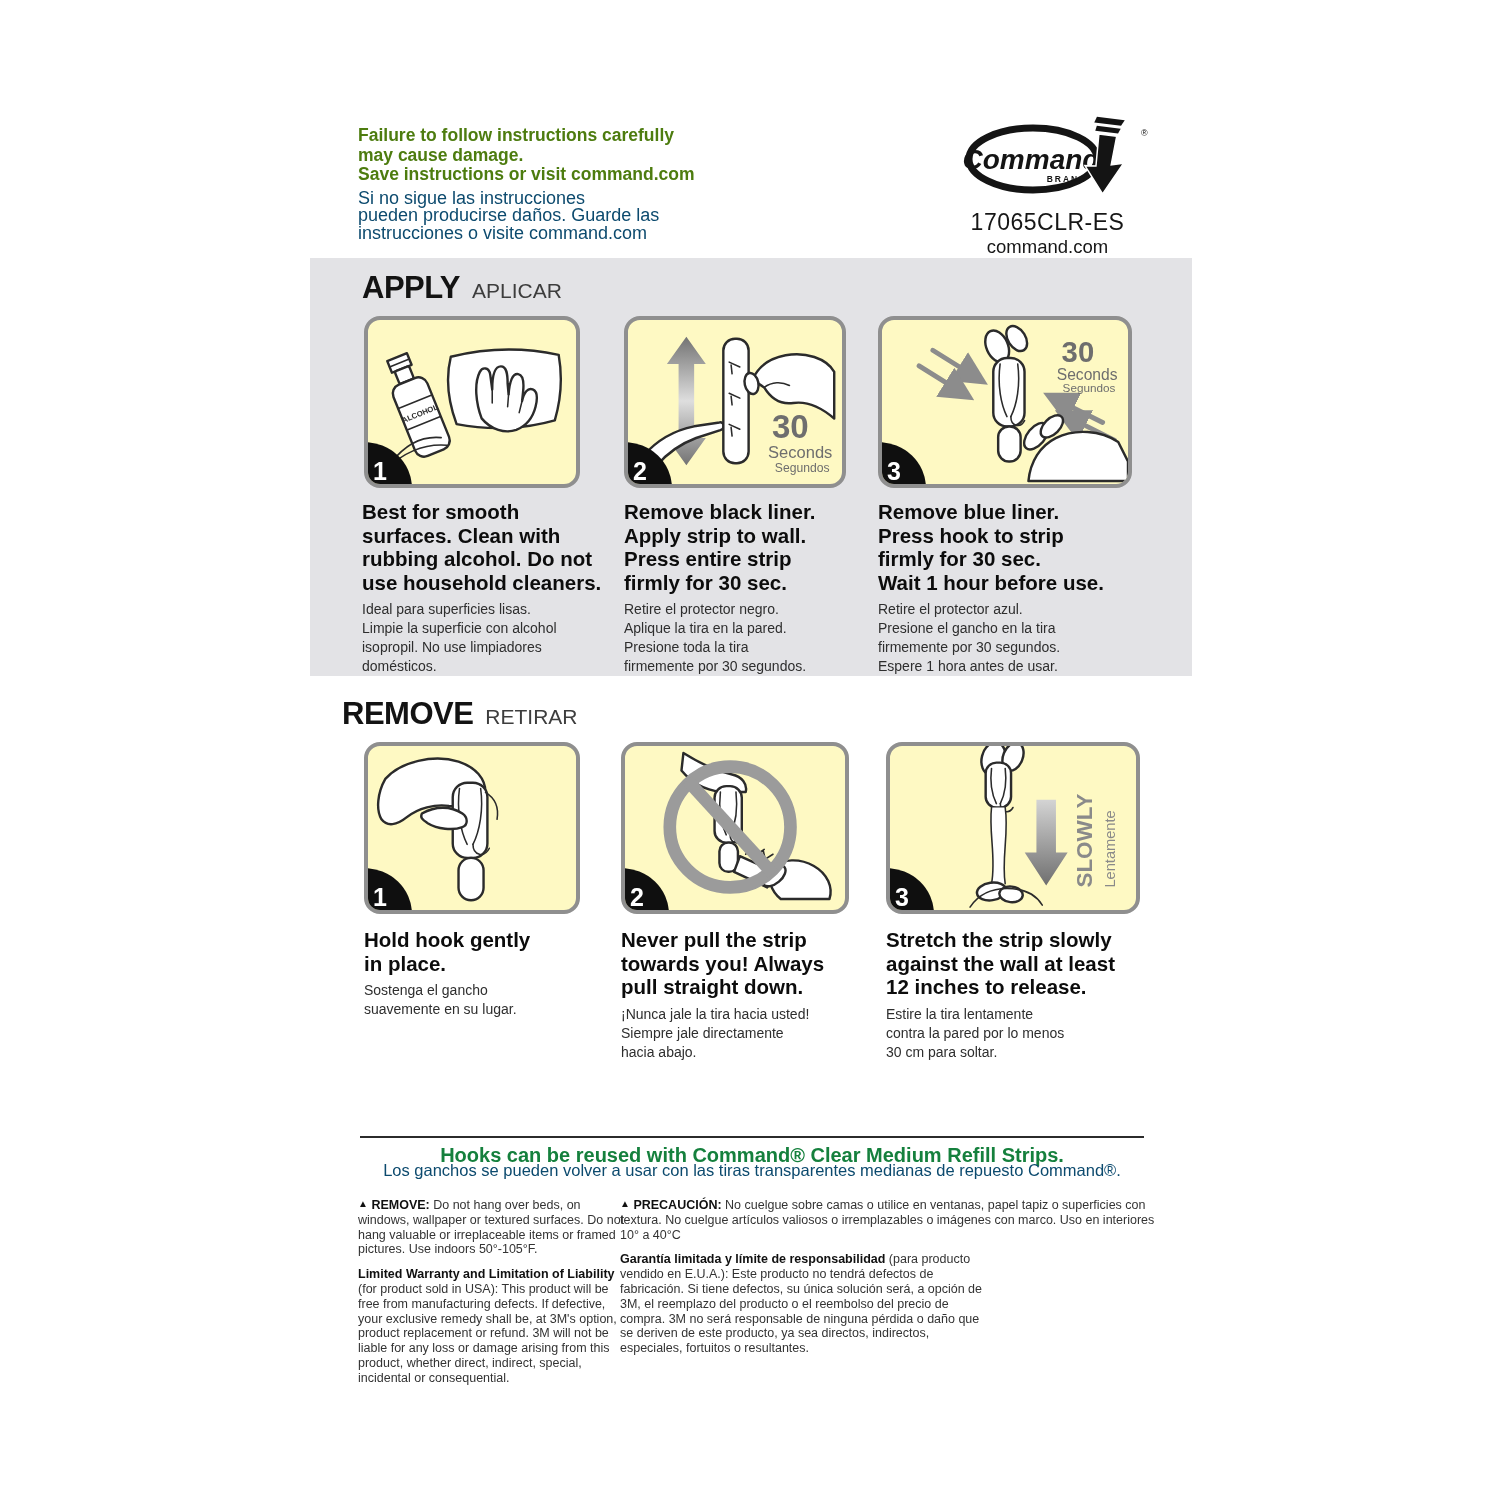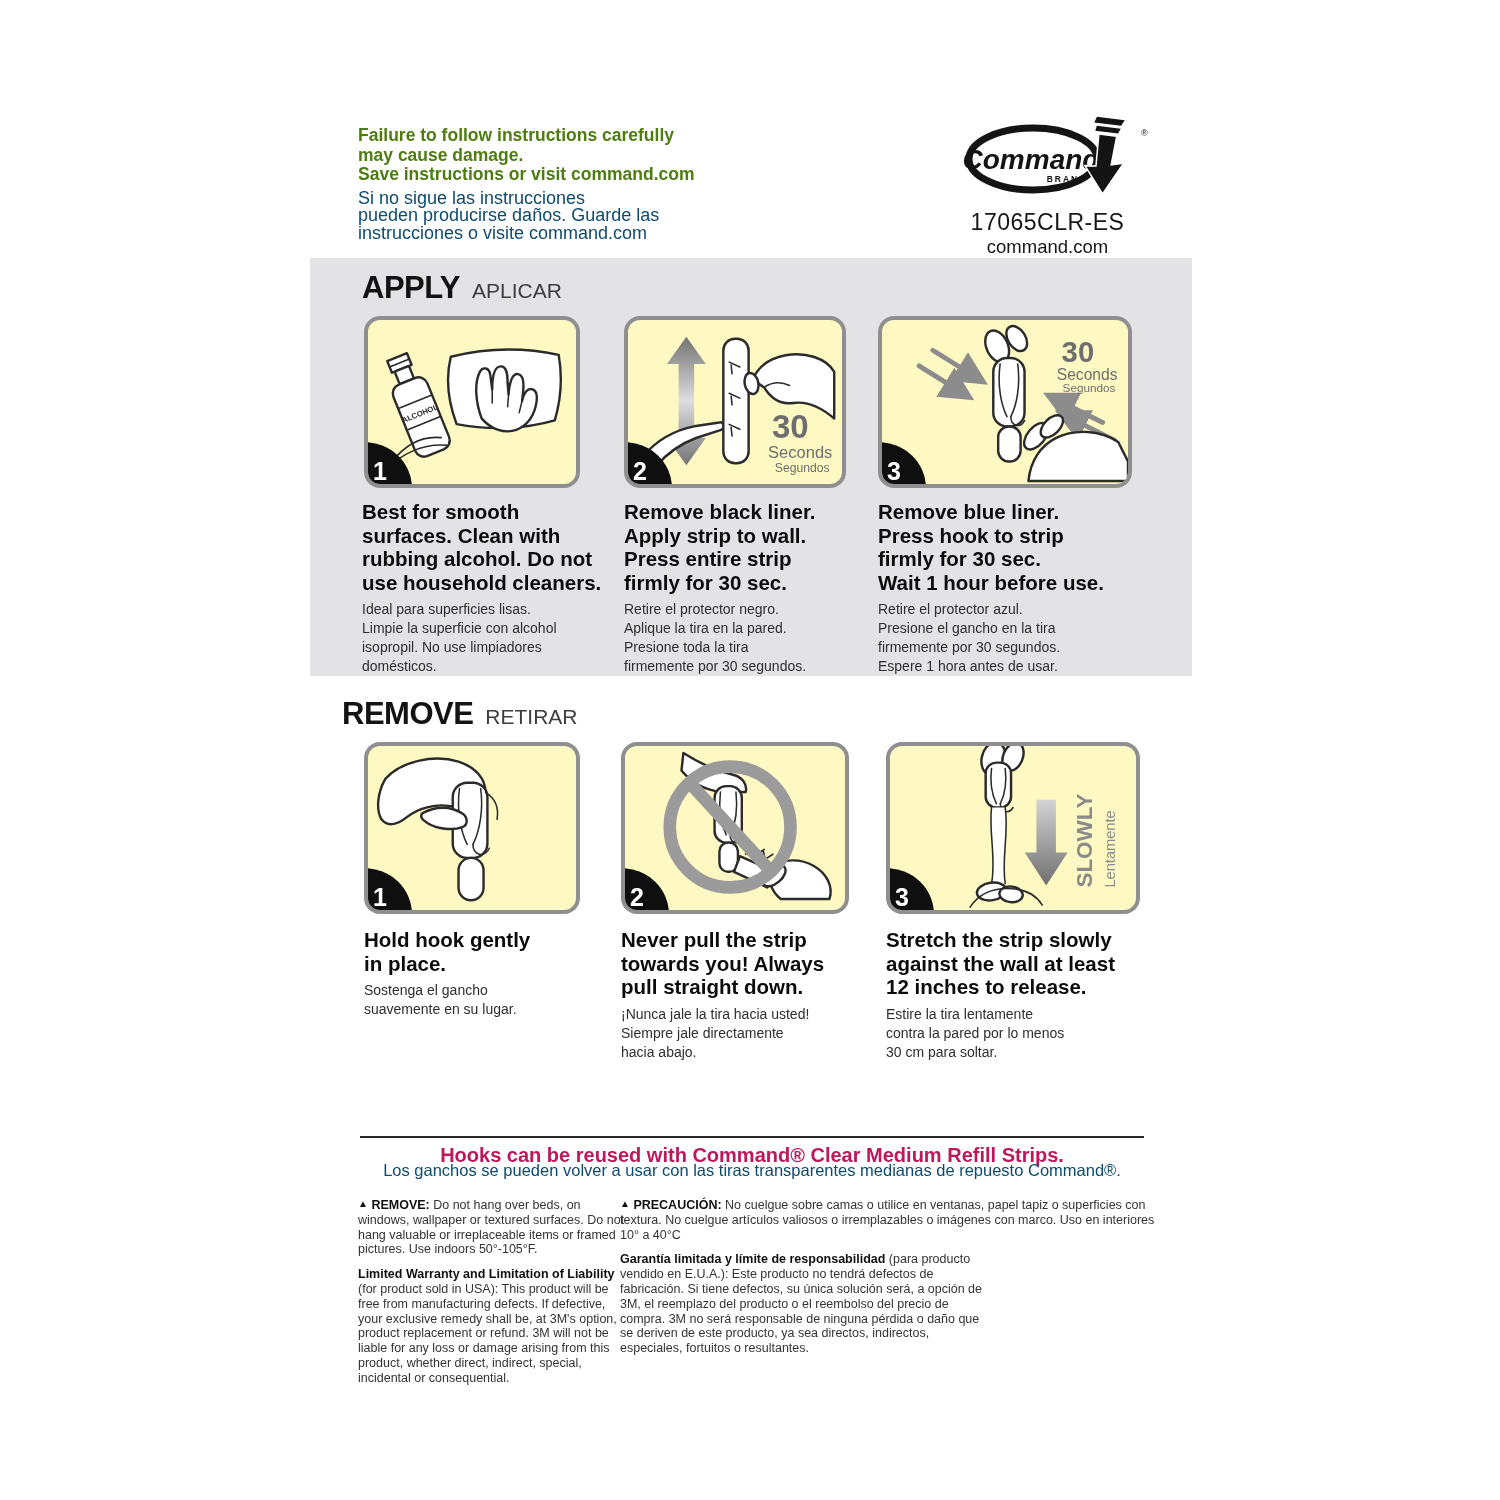--- a/index.html
+++ b/index.html
@@ -32,21 +32,21 @@
            border-bottom-left-radius:14px; border-top-right-radius:100%; z-index:2; }
   .badge span { position:absolute; left:9px; bottom:2px; color:#fff; font-weight:bold; font-size:25px; }
 
   .step-text { position:absolute; }
   .step-text .h { font-weight:bold; font-size:20.5px; line-height:23.5px; color:#0c0c0c; }
   .step-text .b { margin-top:6px; font-size:14px; line-height:19px; color:#2e2e2e; }
 
   
   .rule { position:absolute; left:360px; top:1136px; width:784px; height:2px; background:#2b2b2b; }
   .reuse-en { position:absolute; left:310px; top:1144px; width:884px; text-align:center;
-              font-size:20px; font-weight:bold; color:#be185d; }
+              font-size:20px; font-weight:bold; color:#15803d; }
   .reuse-es { position:absolute; left:290px; top:1161px; width:924px; text-align:center;
               font-size:16.5px; color:#0c4a6e; }
   .col-left  { position:absolute; left:358px; top:1197px; width:272px; }
   .col-right { position:absolute; left:620px; top:1197px; width:540px; }
   .fine { margin:0 0 10px 0; font-size:12.5px; line-height:14.8px; color:#333; }
   .fine b { color:#101010; }
   .tri { font-size:10px; vertical-align:2px; color:#101010; }
   .garantia-wrap { max-width:372px; }
 
   svg { font-family:"Liberation Sans", sans-serif; }

